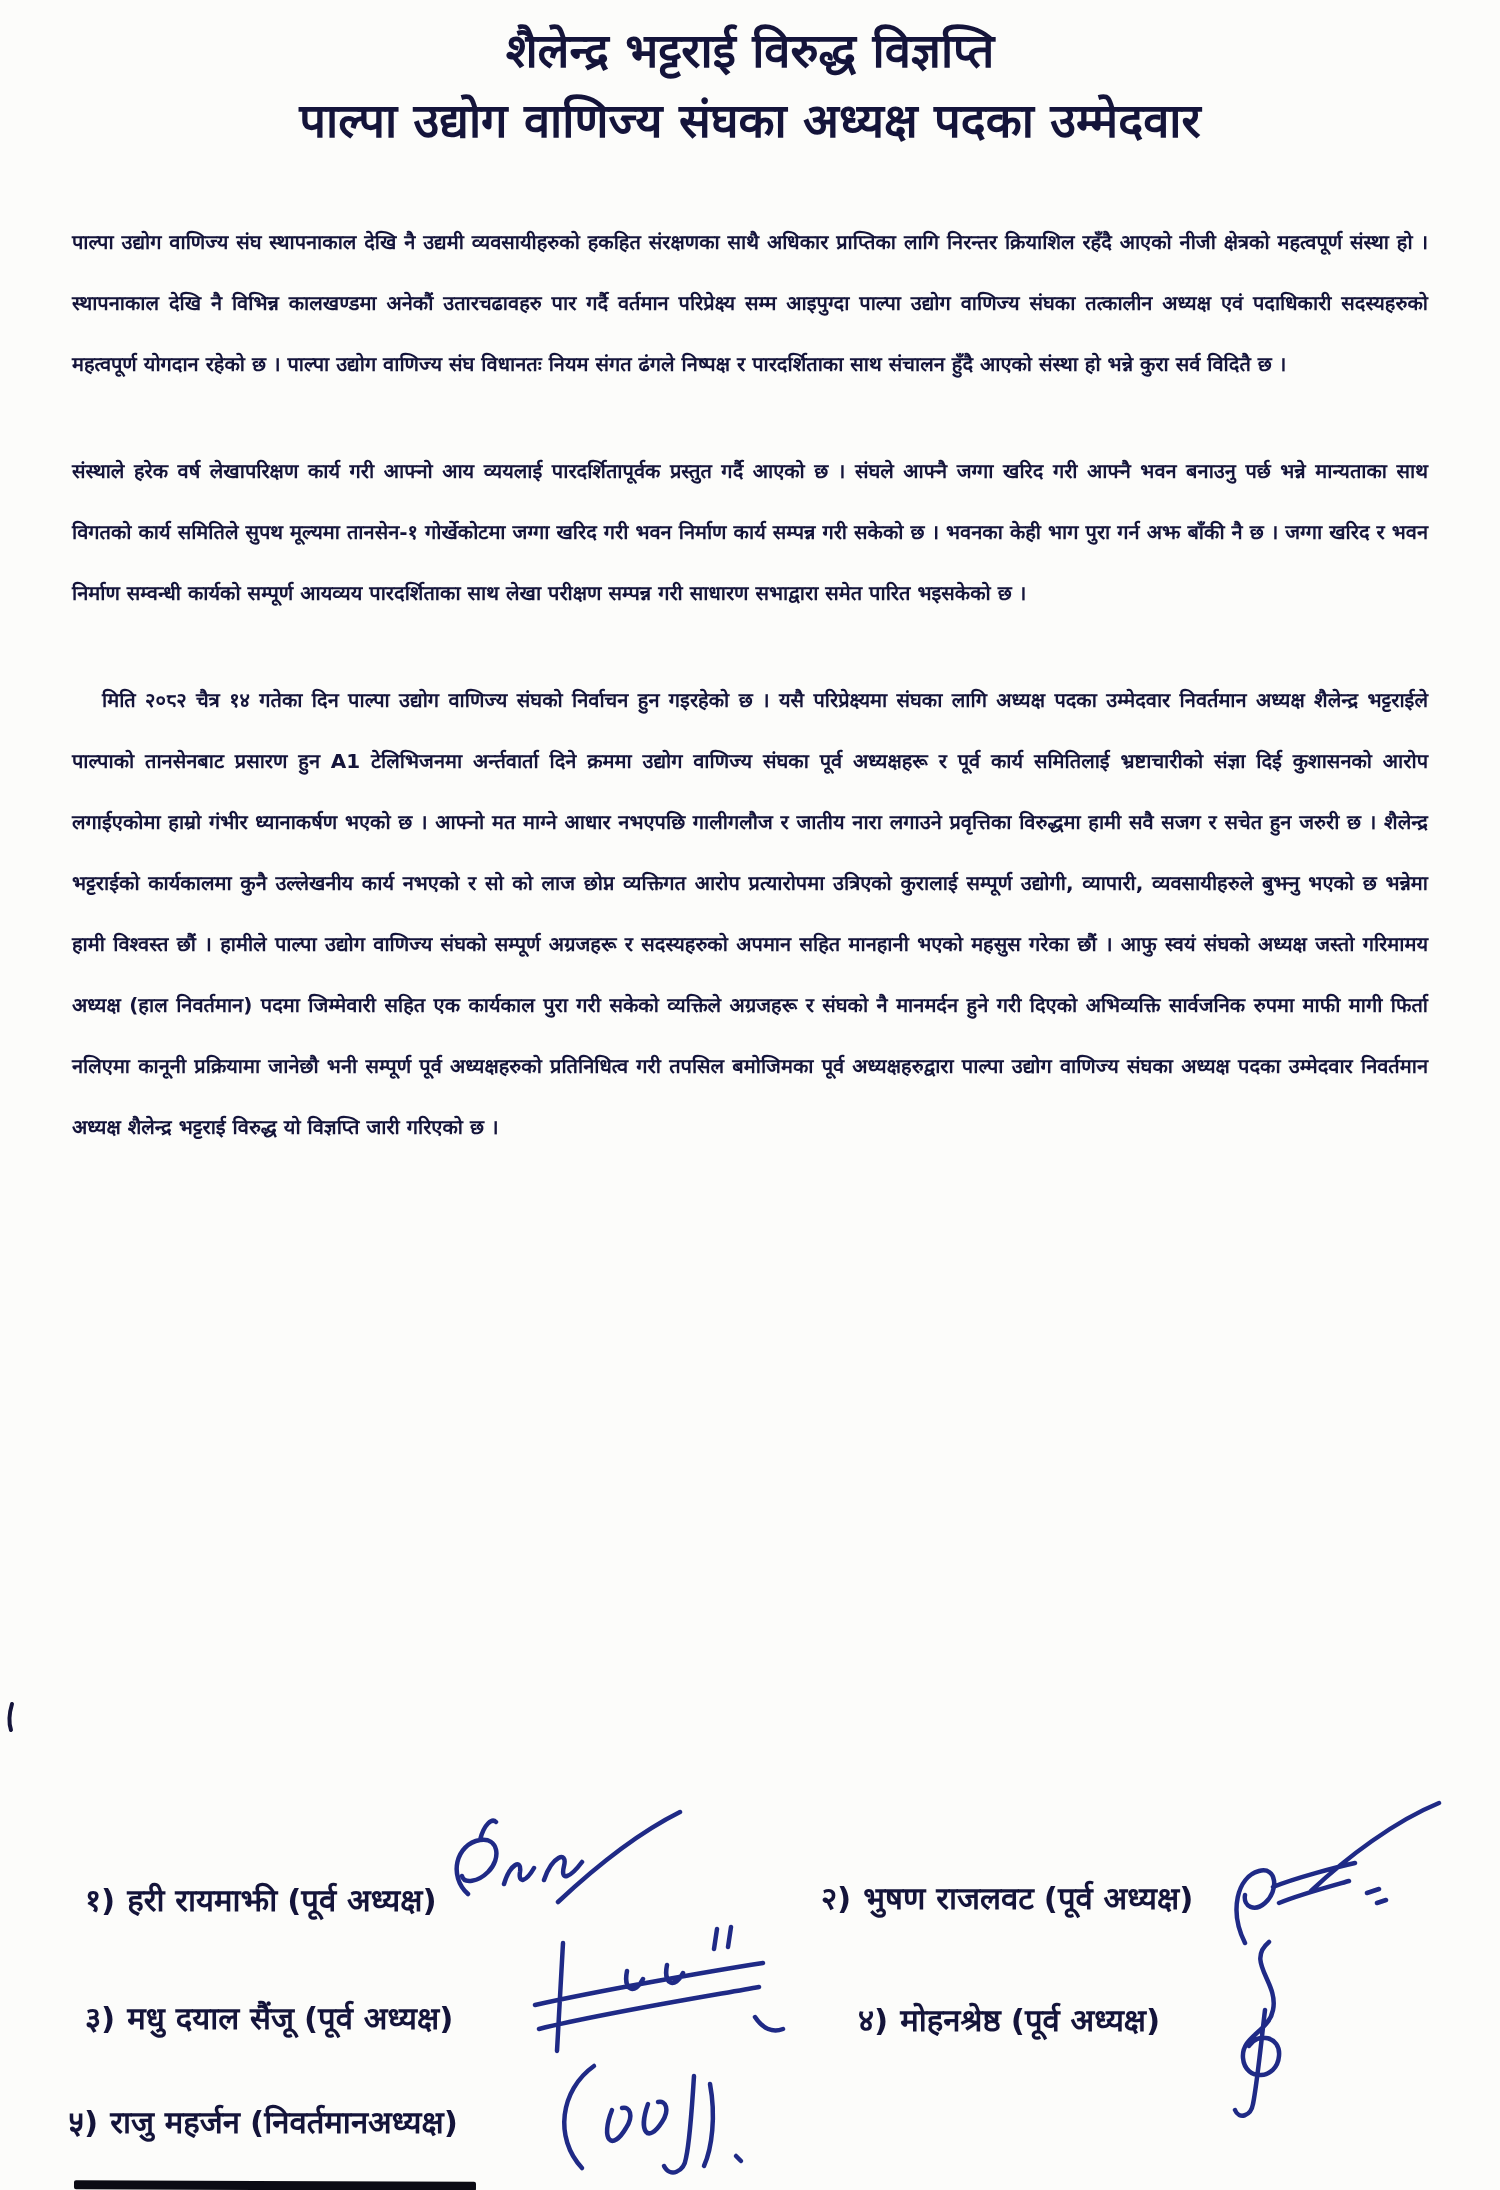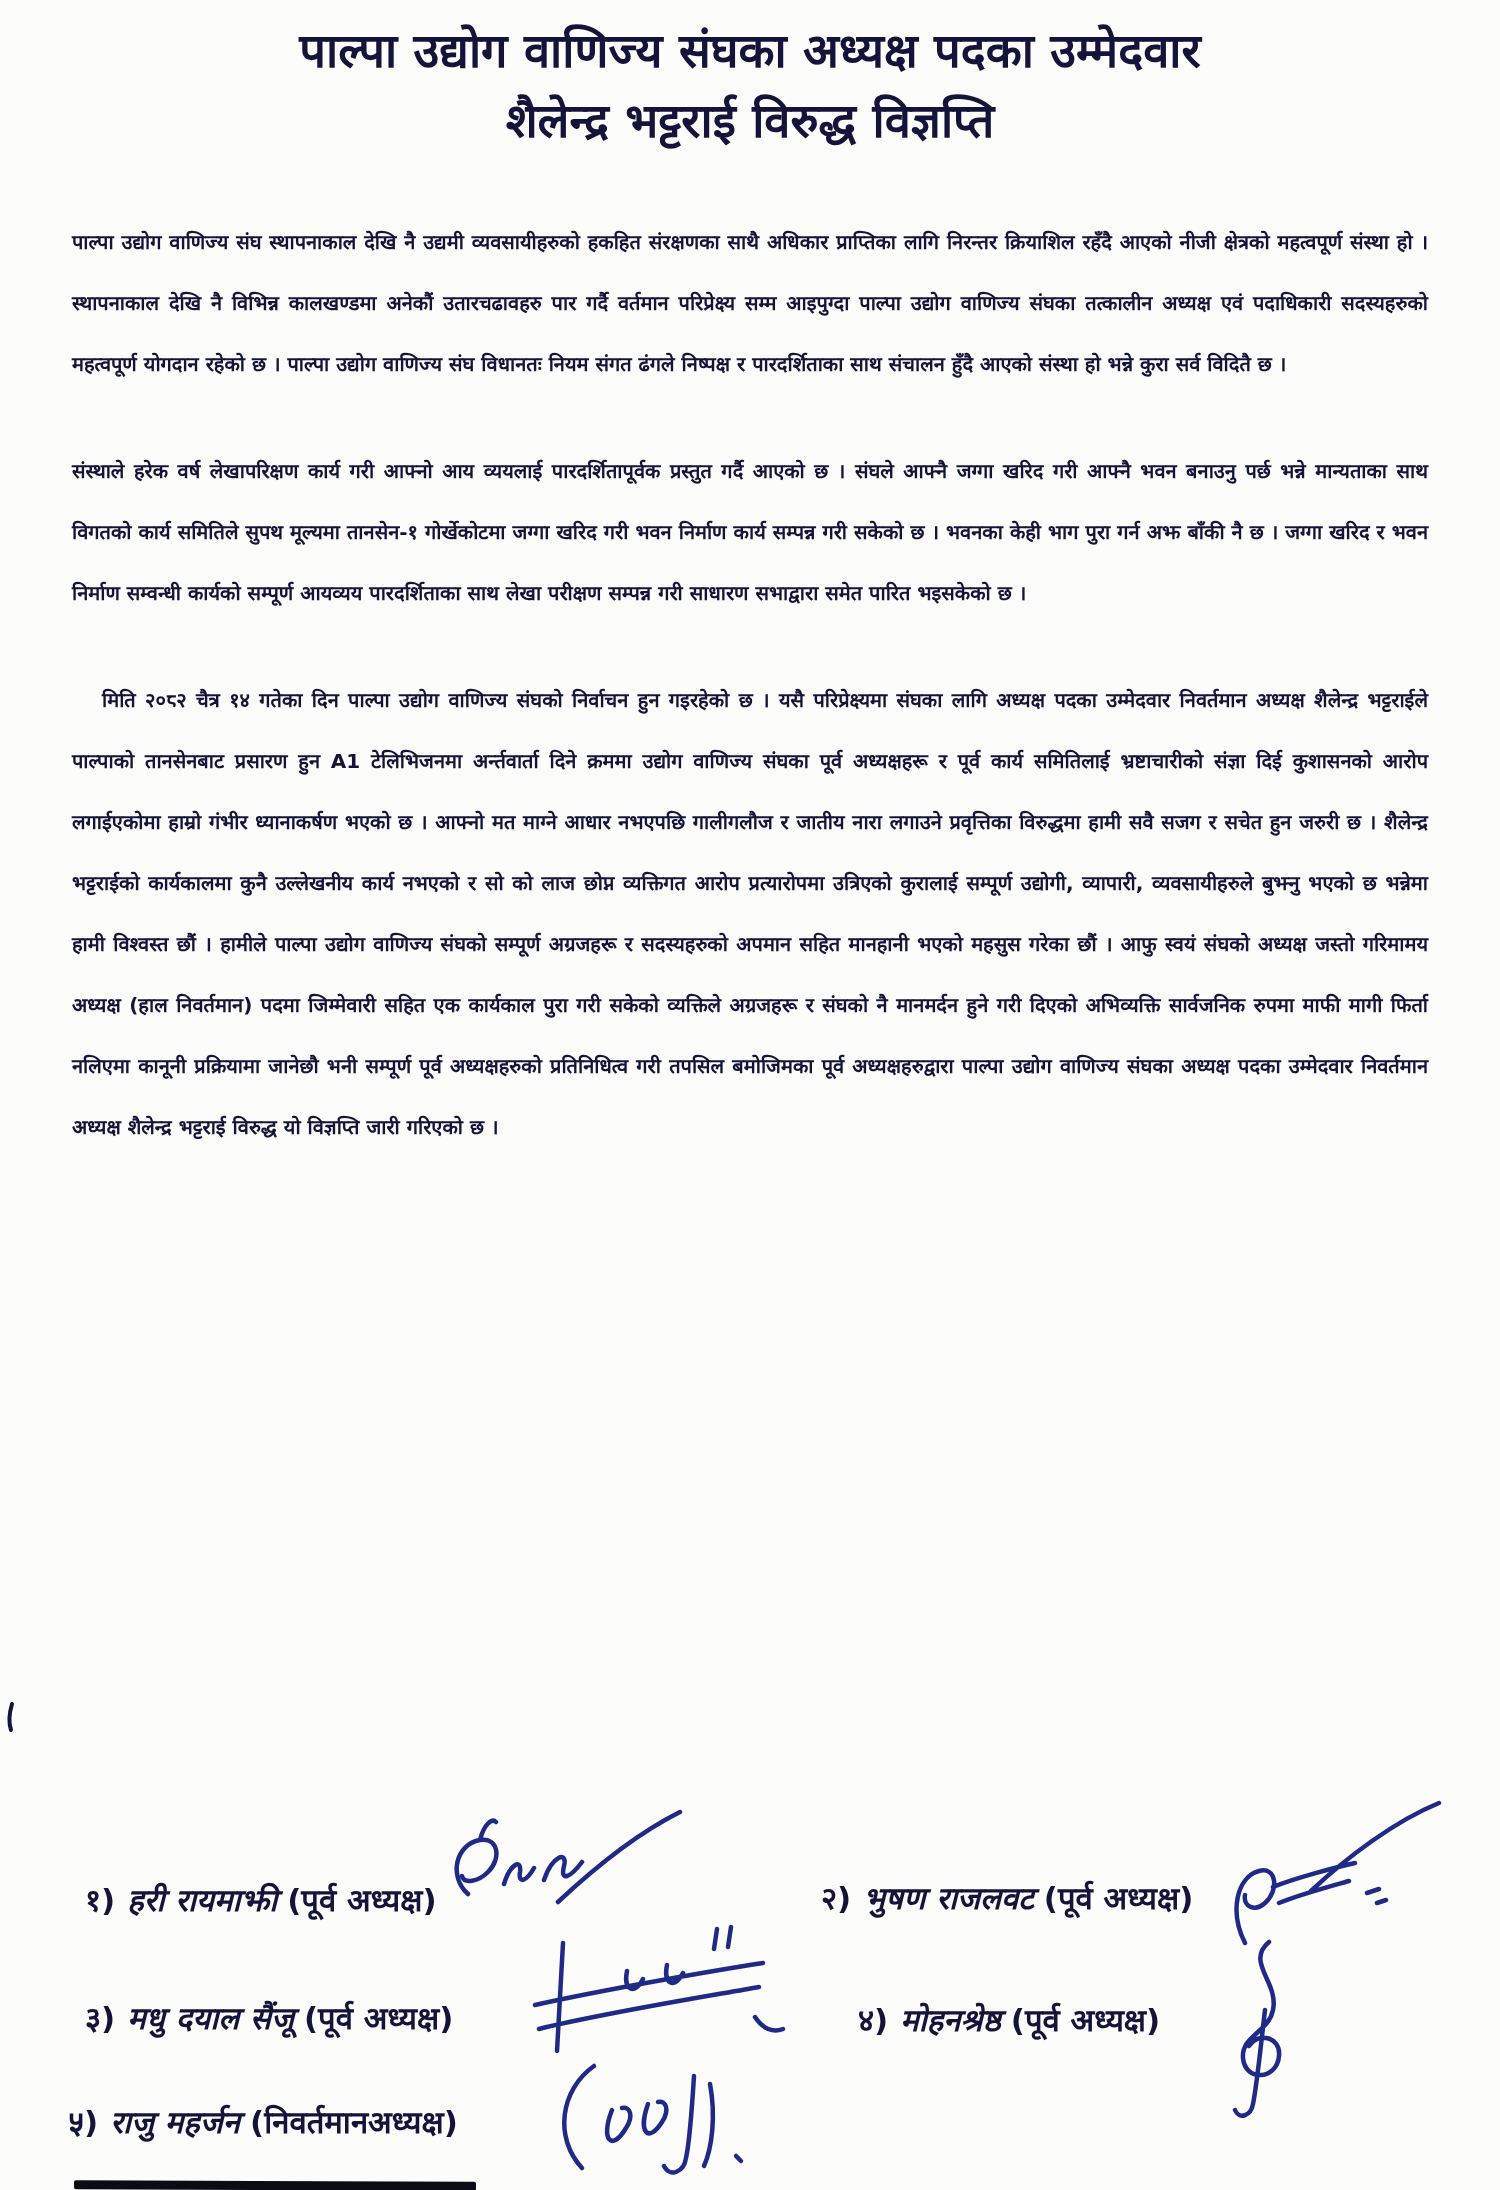--- a/index.html
+++ b/index.html
@@ -41,21 +41,21 @@
   }
   .para.indented{text-indent:30px;}
   .signatory{
     position:absolute;
     font-size:31px;
     font-weight:700;
     white-space:nowrap;
     color:var(--ink);
   }
   .signatory .sig-num{margin-right:12px;}
-  .signatory .sig-name{margin-right:10px;font-style:italic;}
+  .signatory .sig-name{margin-right:10px;}
   .sig-svg{position:absolute;pointer-events:none;}
   .sig-svg path{
     fill:none;
     stroke:var(--sig-ink);
     stroke-width:4.5;
     stroke-linecap:round;
     stroke-linejoin:round;
   }
   #signatory-1{left:85px;top:1878px;}
   #signatory-2{left:793px;top:1876px;margin-left:28px;}
@@ -80,22 +80,22 @@
   .scan-speck{position:absolute;left:4px;top:1700px;}
   .scan-speck path{fill:none;stroke:var(--ink);stroke-width:4;stroke-linecap:round;}
 </style>
 </head>
 <body>
 
 <div class="page">
 
   <header class="doc-header">
     <h1 style="margin:0;">
+      <span class="title-line">शैलेन्द्र भट्टराई विरुद्ध विज्ञप्ति</span>
       <span class="title-line">पाल्पा उद्योग वाणिज्य संघका अध्यक्ष पदका उम्मेदवार</span>
-      <span class="title-line">शैलेन्द्र भट्टराई विरुद्ध विज्ञप्ति</span>
     </h1>
   </header>
 
   <main class="body-text">
     <p class="para">पाल्पा उद्योग वाणिज्य संघ स्थापनाकाल देखि नै उद्यमी व्यवसायीहरुको हकहित संरक्षणका साथै अधिकार प्राप्तिका लागि निरन्तर क्रियाशिल रहँदै आएको नीजी क्षेत्रको महत्वपूर्ण संस्था हो । स्थापनाकाल देखि नै विभिन्न कालखण्डमा अनेकौं उतारचढावहरु पार गर्दै वर्तमान परिप्रेक्ष्य सम्म आइपुग्दा पाल्पा उद्योग वाणिज्य संघका तत्कालीन अध्यक्ष एवं पदाधिकारी सदस्यहरुको महत्वपूर्ण योगदान रहेको छ । पाल्पा उद्योग वाणिज्य संघ विधानतः नियम संगत ढंगले निष्पक्ष र पारदर्शिताका साथ संचालन हुँदै आएको संस्था हो भन्ने कुरा सर्व विदितै छ ।</p>
     <p class="para">संस्थाले हरेक वर्ष लेखापरिक्षण कार्य गरी आफ्नो आय व्ययलाई पारदर्शितापूर्वक प्रस्तुत गर्दै आएको छ । संघले आफ्नै जग्गा खरिद गरी आफ्नै भवन बनाउनु पर्छ भन्ने मान्यताका साथ विगतको कार्य समितिले सुपथ मूल्यमा तानसेन-१ गोर्खेकोटमा जग्गा खरिद गरी भवन निर्माण कार्य सम्पन्न गरी सकेको छ । भवनका केही भाग पुरा गर्न अझ बाँकी नै छ । जग्गा खरिद र भवन निर्माण सम्वन्धी कार्यको सम्पूर्ण आयव्यय पारदर्शिताका साथ लेखा परीक्षण सम्पन्न गरी साधारण सभाद्वारा समेत पारित भइसकेको छ ।</p>
     <p class="para indented">मिति २०८२ चैत्र १४ गतेका दिन पाल्पा उद्योग वाणिज्य संघको निर्वाचन हुन गइरहेको छ । यसै परिप्रेक्ष्यमा संघका लागि अध्यक्ष पदका उम्मेदवार निवर्तमान अध्यक्ष शैलेन्द्र भट्टराईले पाल्पाको तानसेनबाट प्रसारण हुन A1 टेलिभिजनमा अर्न्तवार्ता दिने क्रममा उद्योग वाणिज्य संघका पूर्व अध्यक्षहरू र पूर्व कार्य समितिलाई भ्रष्टाचारीको संज्ञा दिई कुशासनको आरोप लगाईएकोमा हाम्रो गंभीर ध्यानाकर्षण भएको छ । आफ्नो मत माग्ने आधार नभएपछि गालीगलौज र जातीय नारा लगाउने प्रवृत्तिका विरुद्धमा हामी सवै सजग र सचेत हुन जरुरी छ । शैलेन्द्र भट्टराईको कार्यकालमा कुनै उल्लेखनीय कार्य नभएको र सो को लाज छोप्न व्यक्तिगत आरोप प्रत्यारोपमा उत्रिएको कुरालाई सम्पूर्ण उद्योगी, व्यापारी, व्यवसायीहरुले बुझ्नु भएको छ भन्नेमा हामी विश्वस्त छौं । हामीले पाल्पा उद्योग वाणिज्य संघको सम्पूर्ण अग्रजहरू र सदस्यहरुको अपमान सहित मानहानी भएको महसुस गरेका छौं । आफु स्वयं संघको अध्यक्ष जस्तो गरिमामय अध्यक्ष (हाल निवर्तमान) पदमा जिम्मेवारी सहित एक कार्यकाल पुरा गरी सकेको व्यक्तिले अग्रजहरू र संघको नै मानमर्दन हुने गरी दिएको अभिव्यक्ति सार्वजनिक रुपमा माफी मागी फिर्ता नलिएमा कानूनी प्रक्रियामा जानेछौ भनी सम्पूर्ण पूर्व अध्यक्षहरुको प्रतिनिधित्व गरी तपसिल बमोजिमका पूर्व अध्यक्षहरुद्वारा पाल्पा उद्योग वाणिज्य संघका अध्यक्ष पदका उम्मेदवार निवर्तमान अध्यक्ष शैलेन्द्र भट्टराई विरुद्ध यो विज्ञप्ति जारी गरिएको छ ।</p>
   </main>
 
   <section>

